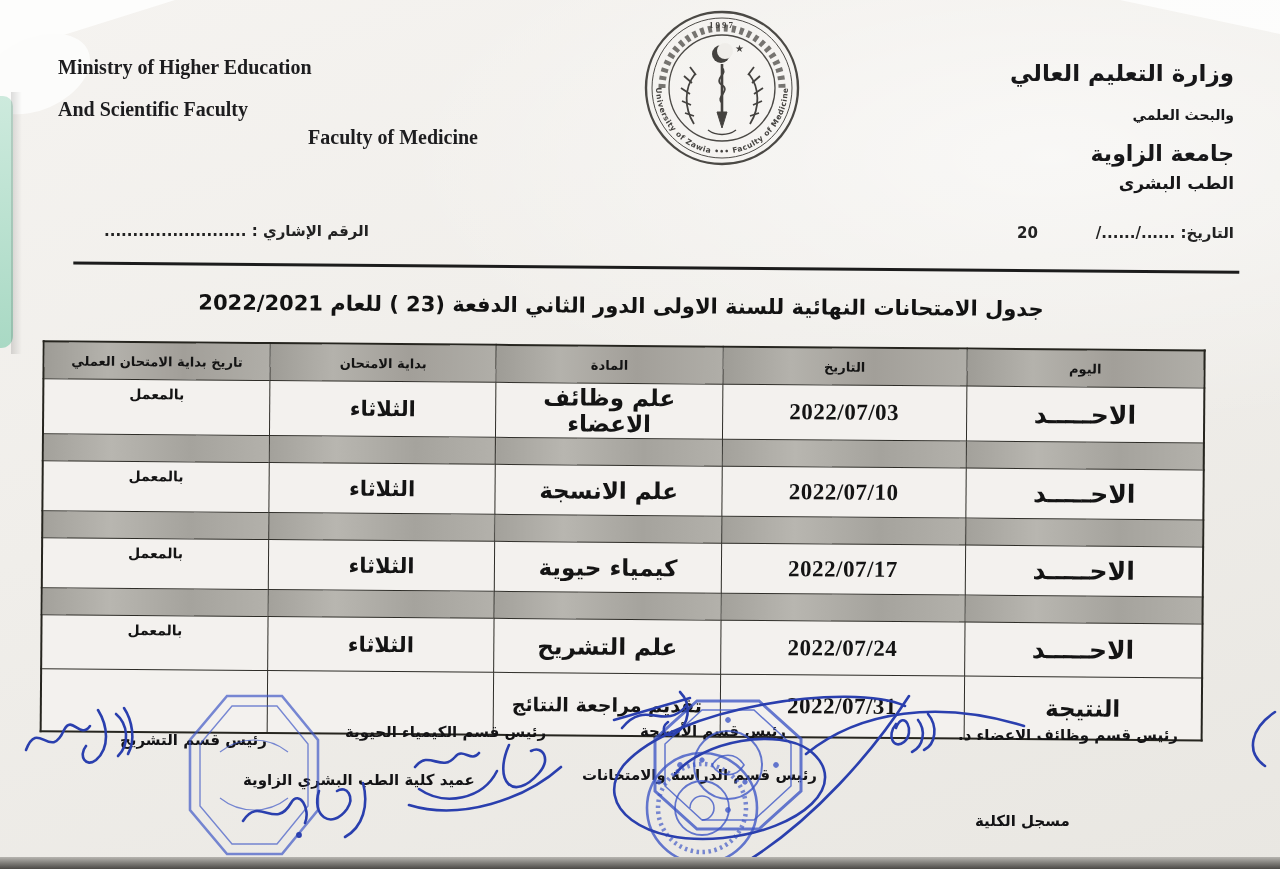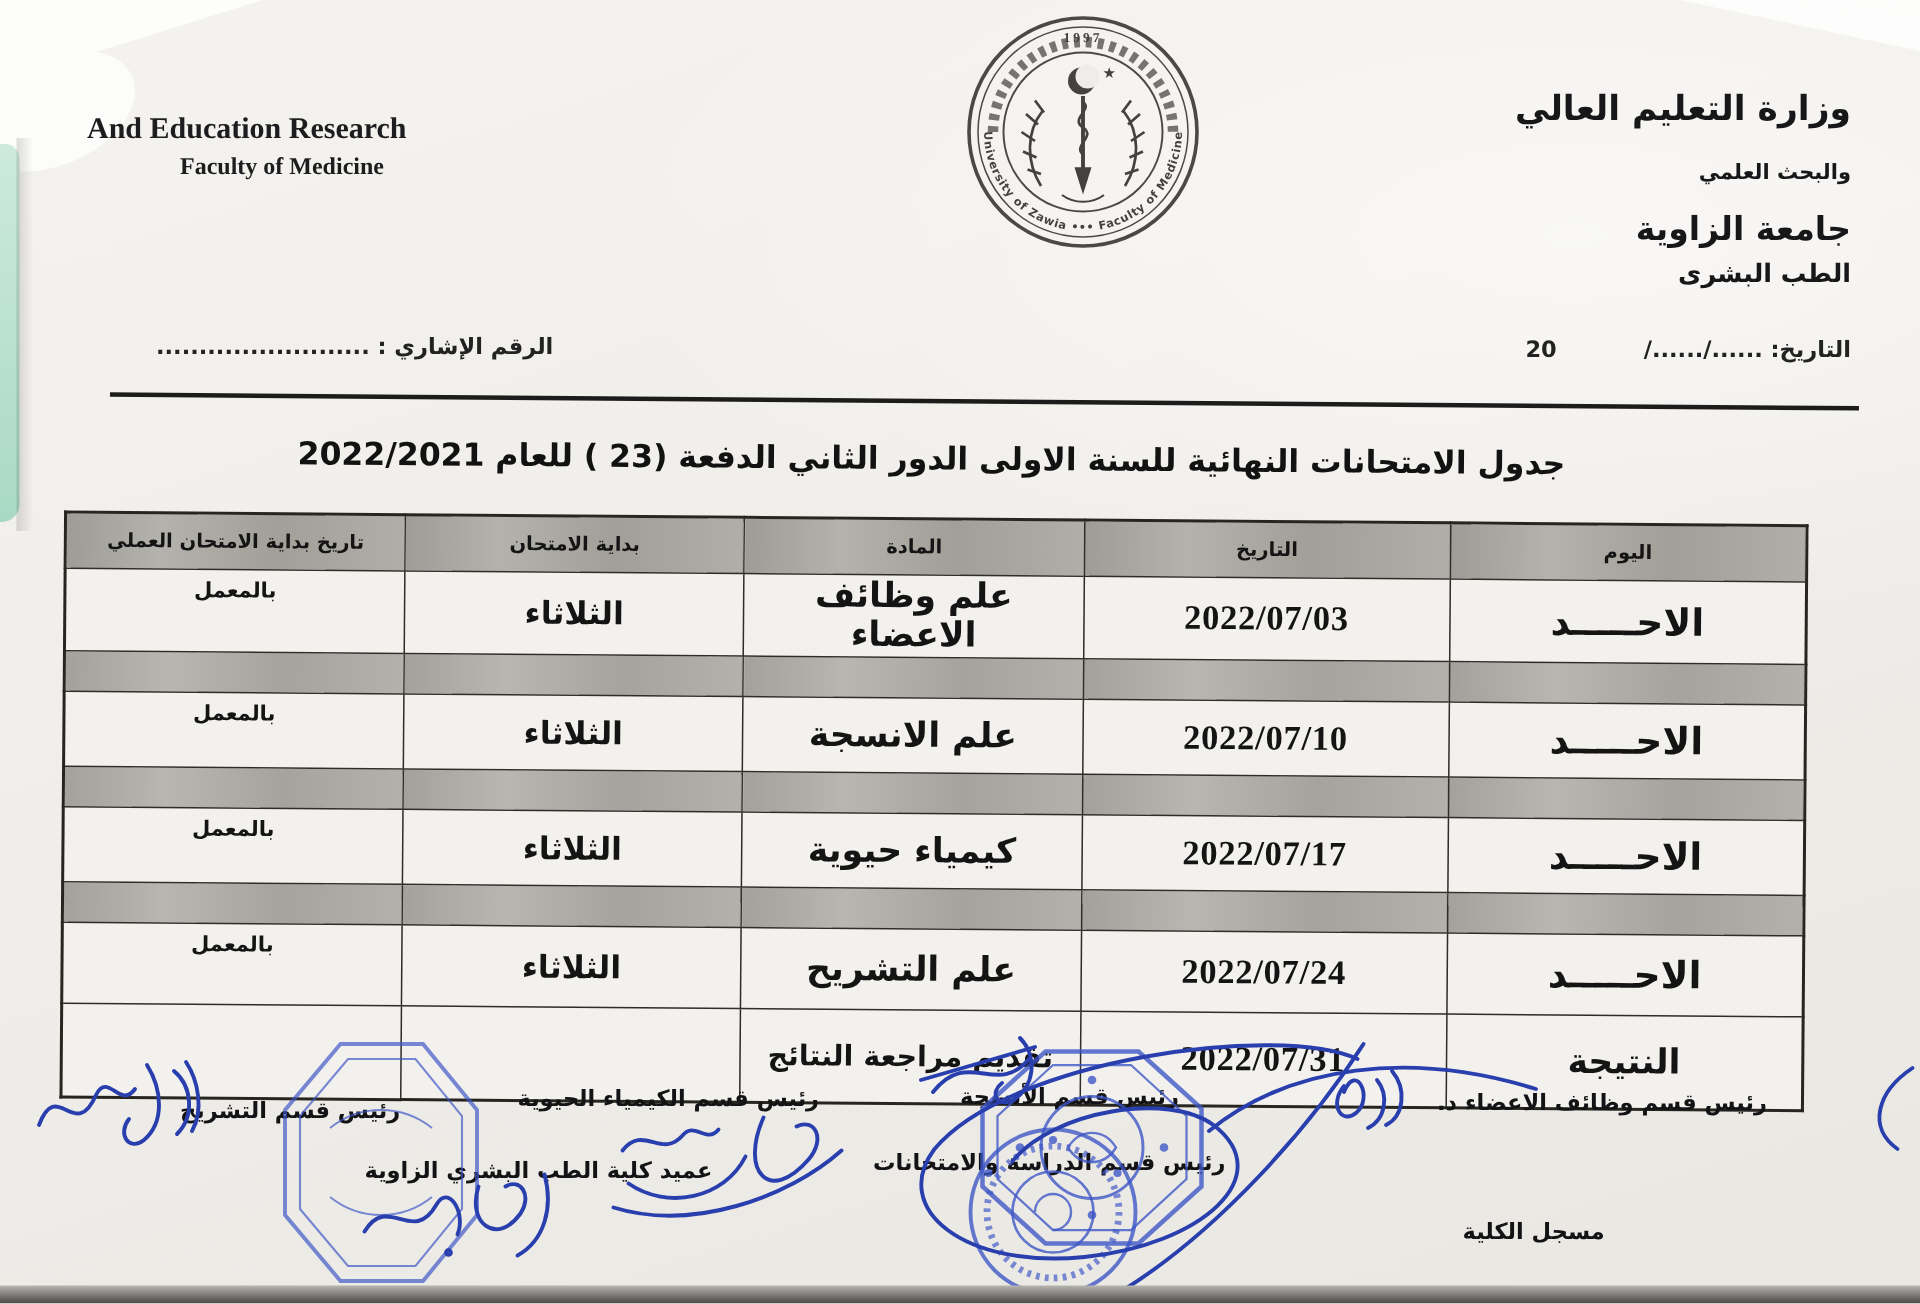--- a/index.html
+++ b/index.html
@@ -25,21 +25,21 @@
     background:linear-gradient(90deg,rgba(0,0,0,.13),rgba(0,0,0,0));}
   .bottom-edge{position:absolute;bottom:0;left:0;right:0;height:12px;
     background:linear-gradient(180deg,#b7b5b0 0%,#7a7874 55%,#4b4946 100%);}
 
   
   .h-left{position:absolute;left:58px;top:56px;width:420px;
     font-family:"Liberation Serif",serif;font-weight:bold;color:#1d1d1f;}
   .h-left .l1{font-size:20px;}
   .h-left .l2{font-size:20px;margin-top:19px;}
   .h-left .l3{font-size:19px;margin-top:17px;padding-left:46px;}
-  .h-left .l4{font-size:16px;margin-top:5px;padding-left:62px;}
+  .h-left .l4{font-size:20px;margin-top:5px;padding-left:62px;text-align:right;}
   .ref-line{position:absolute;left:104px;top:222px;direction:rtl;
     font-size:15px;font-weight:bold;color:#222;}
   .h-right{position:absolute;right:46px;top:60px;direction:rtl;text-align:right;
     font-weight:bold;color:#171719;}
   .h-right .r1{font-size:23px;}
   .h-right .r2{font-size:14px;margin-top:21px;margin-left:14px;}
   .h-right .r3{font-size:22px;margin-top:18px;}
   .h-right .r4{font-size:17px;margin-top:7px;}
   .date-line{position:absolute;right:46px;top:224px;direction:rtl;display:flex;
     align-items:center;gap:58px;font-size:15px;font-weight:bold;color:#222;}
@@ -82,21 +82,22 @@
 
 <div class="paper"></div>
 <div class="wedge-tl"></div>
 <div class="blob-tl"></div>
 <div class="wedge-tr"></div>
 <div class="teal-strip"></div>
 <div class="edge-shadow-l"></div>
 <div class="paper-sheen"></div>
 
 <div class="h-left">
-  <div class="l2">And Education Research</div>
+  <div class="l1">Ministry of Higher Education</div>
+  <div class="l2">And Scientific Faculty</div>
   <div class="l4">Faculty of Medicine</div>
 </div>
 <div class="ref-line">الرقم الإشاري : .........................</div>
 
 <div class="h-right">
   <div class="r1">وزارة التعليم العالي</div>
   <div class="r2">والبحث العلمي</div>
   <div class="r3">جامعة الزاوية</div>
   <div class="r4">الطب البشرى</div>
 </div>

